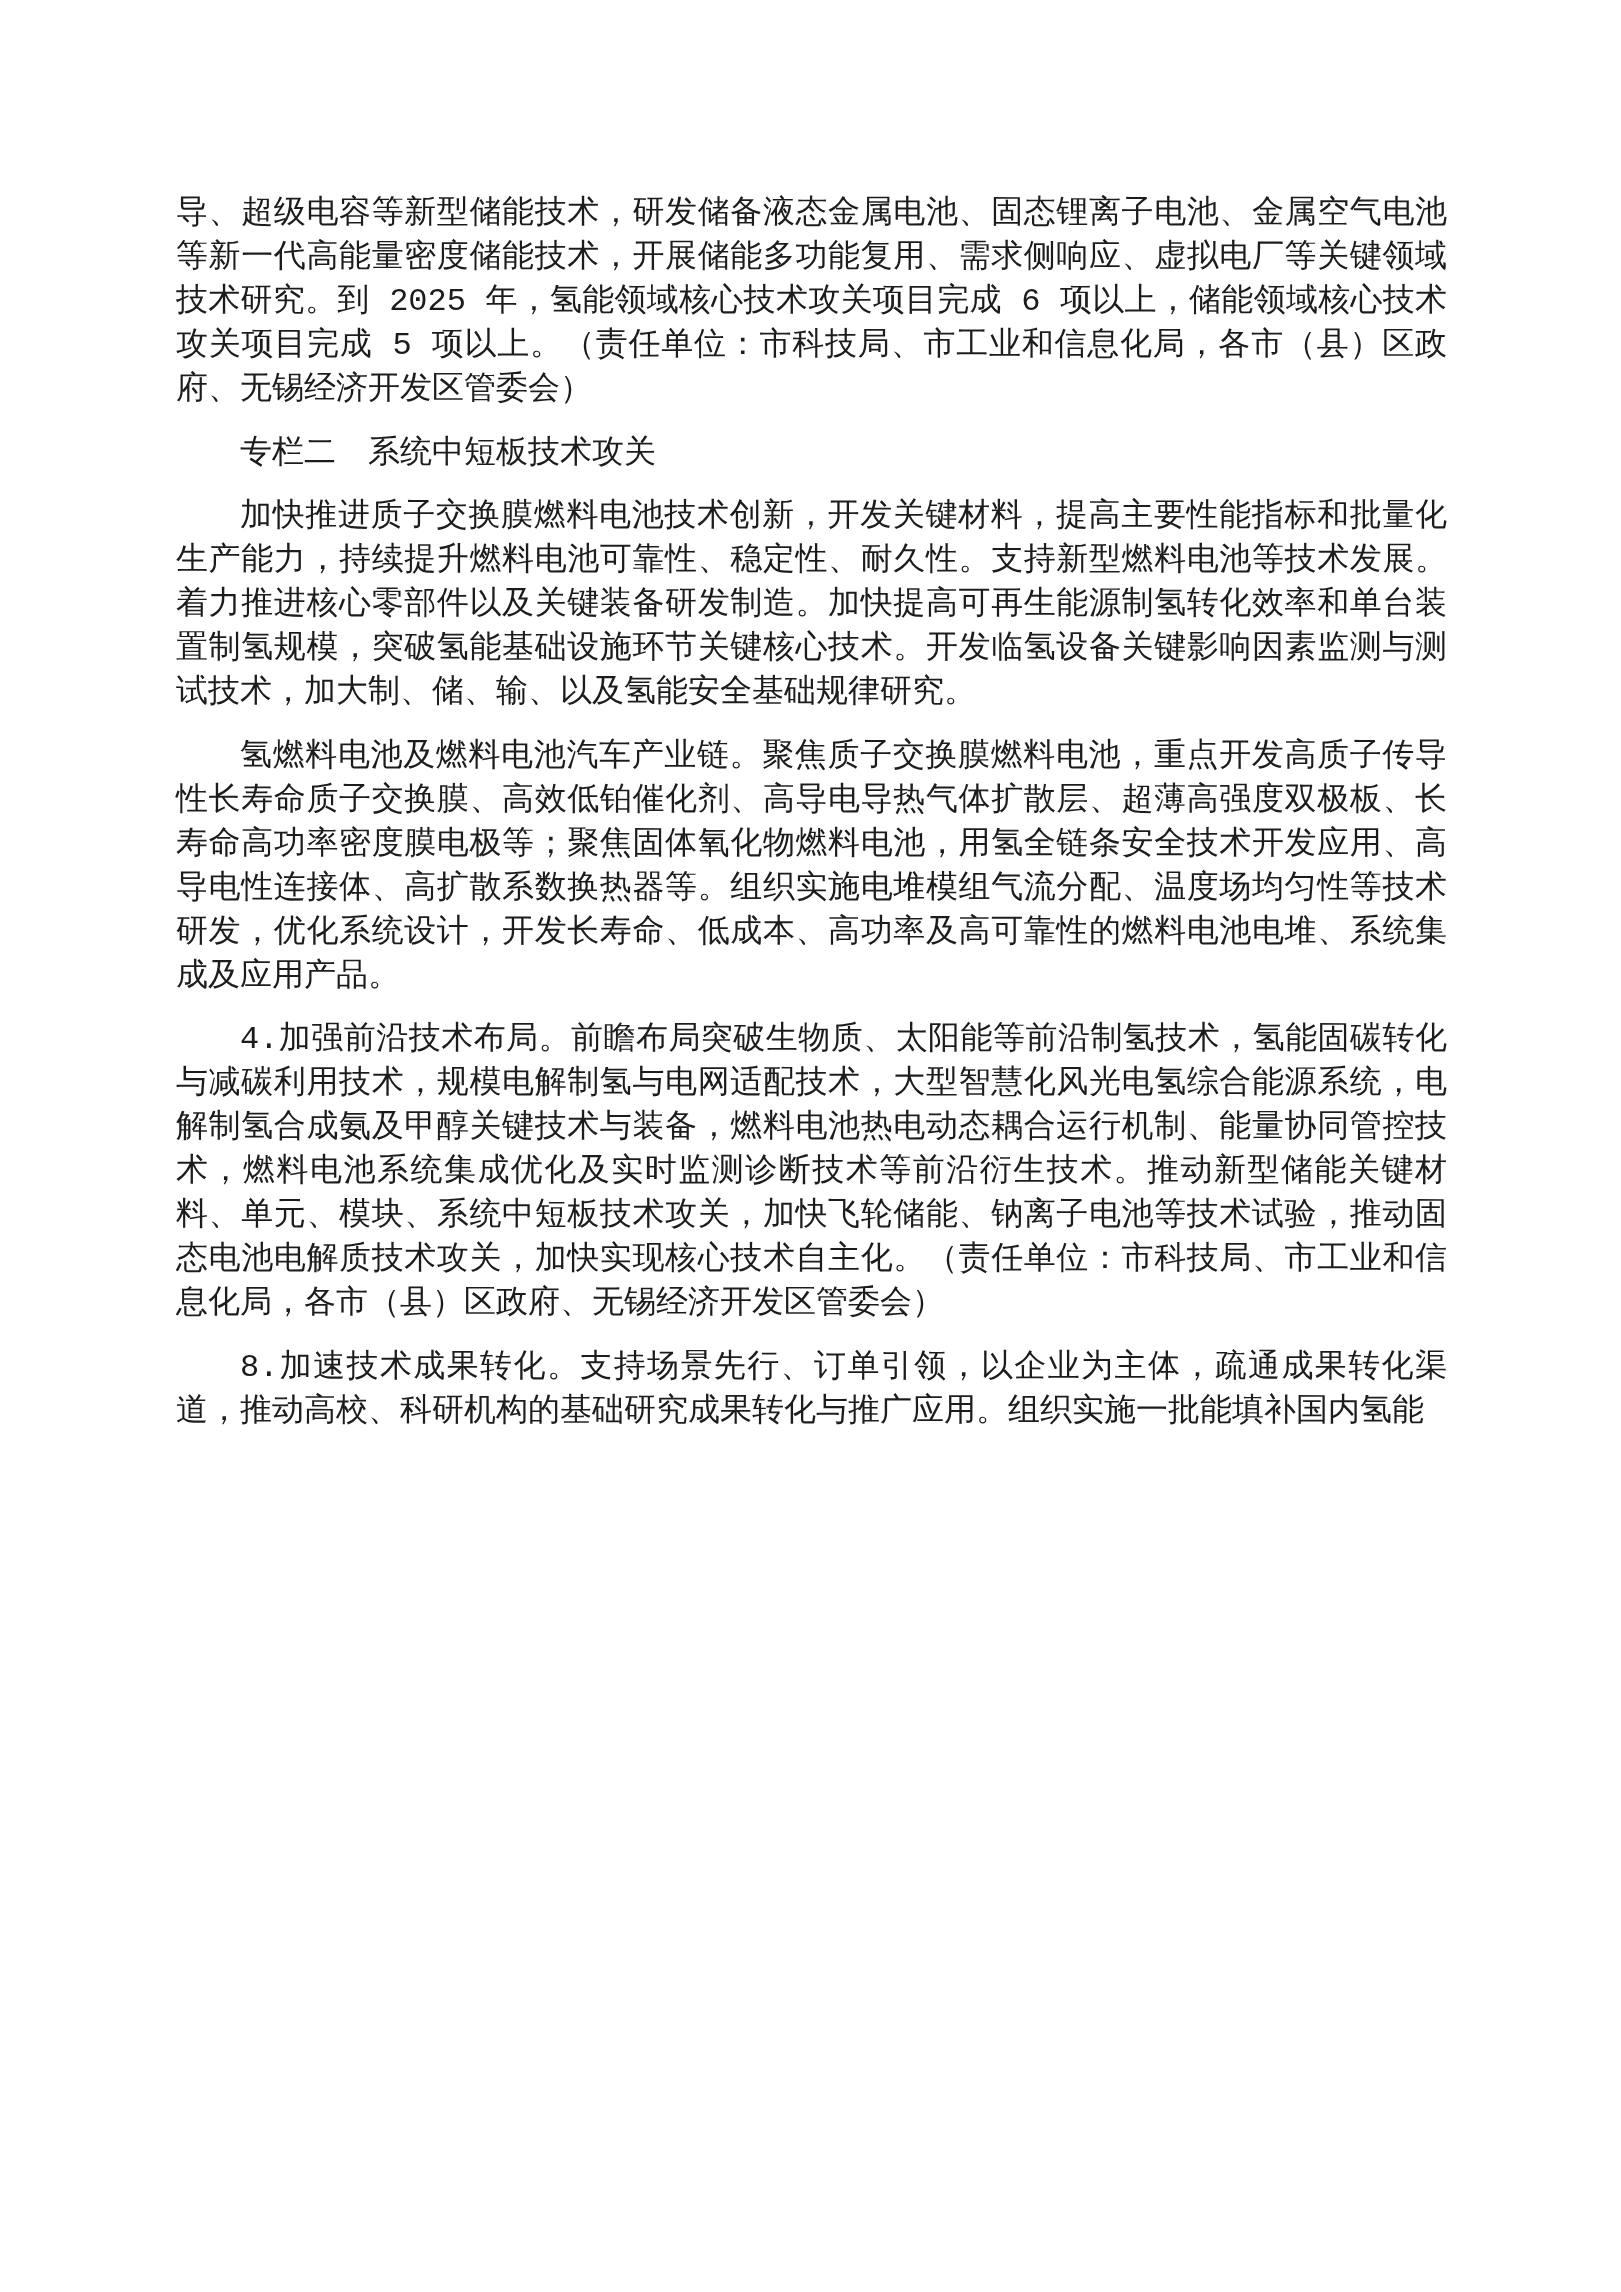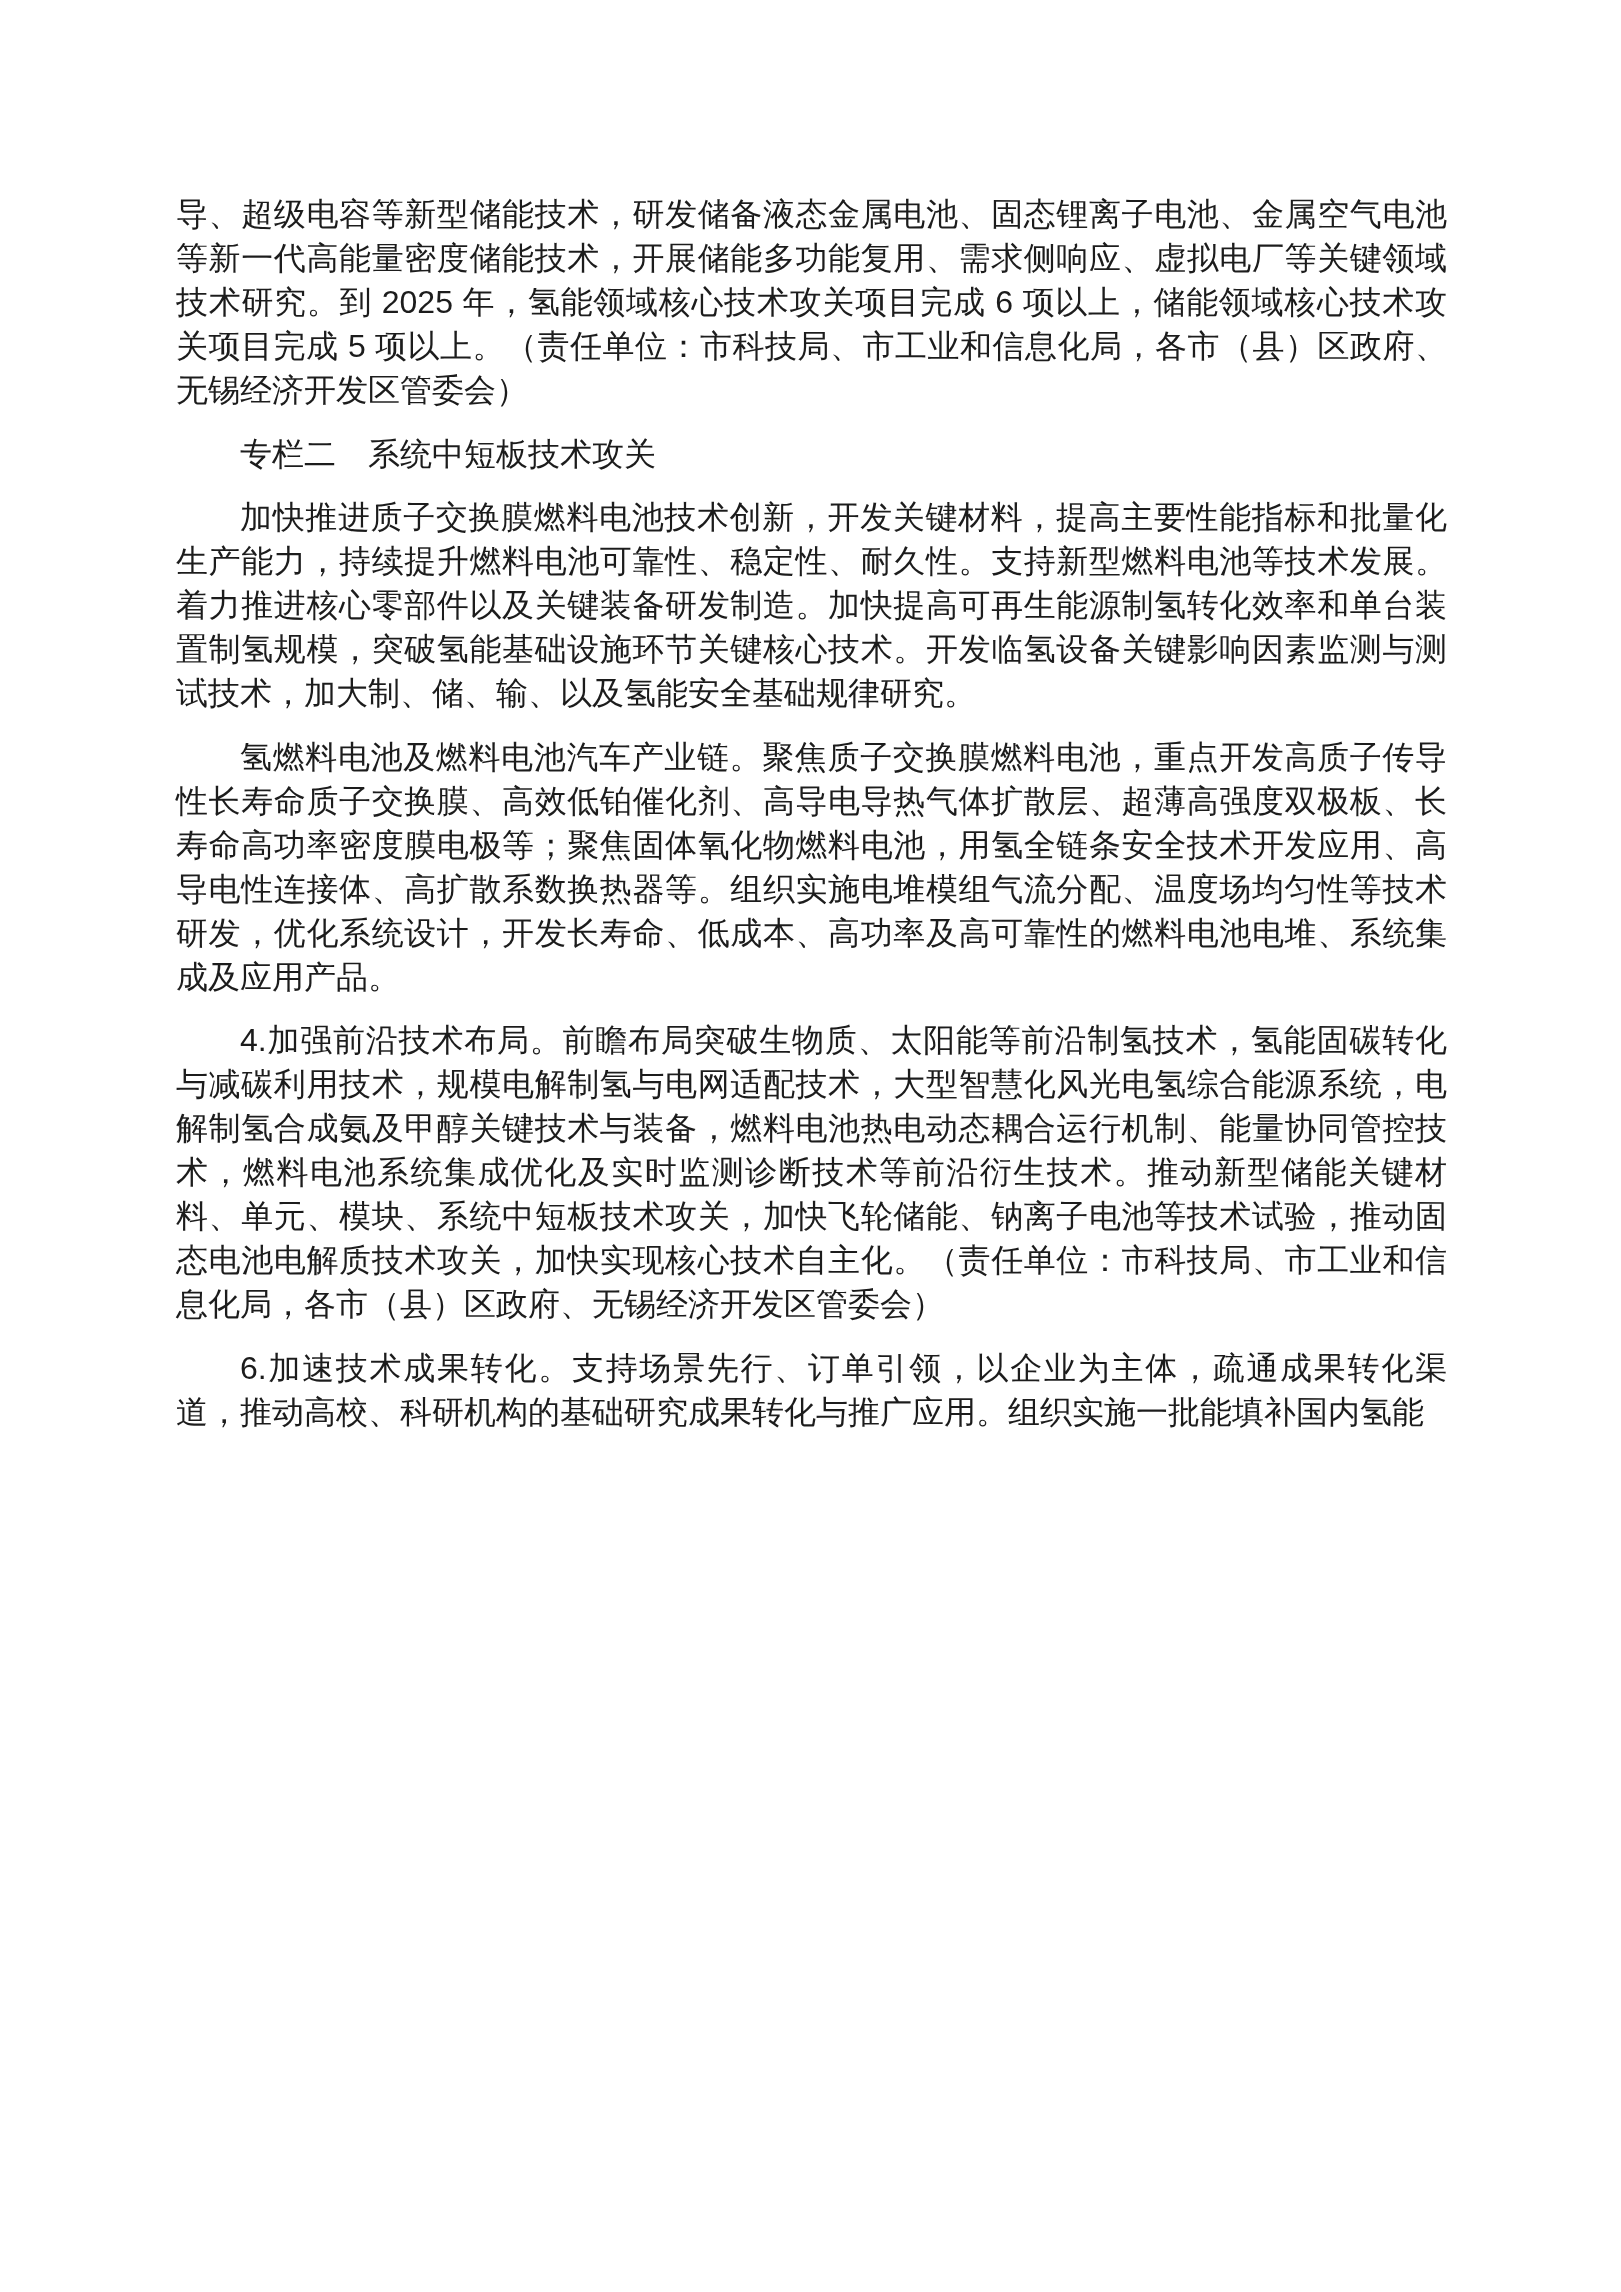--- a/index.html
+++ b/index.html
@@ -9,21 +9,21 @@
   }
   .page {
     position: relative;
     width: 1621px;
     height: 1858px;
     margin: 0 auto;
     background: #ffffff;
     box-sizing: border-box;
     padding: 192px 174px 0 176px;
     color: #1c1c1c;
-    font-family: Liberation Sans, sans-serif;
+    font-family: Liberation Mono, monospace;
     font-size: 32px;
     line-height: 44px;
     text-align: justify;
     overflow: hidden;
     border-radius: 12px;
   }
   .para {
     margin: 0 0 19.6px 0;
     text-align: justify;
   }
@@ -49,16 +49,16 @@
 
   <p class="para indent">加快推进质子交换膜燃料电池技术创新，开发关键材料，提高主要性能指标和批量化生产能力，持续提升燃料电池可靠性、稳定性、耐久性。支持新型燃料电池等技术发展。着力推进核心零部件以及关键装备研发制造。加快提高可再生能源制氢转化效率和单台装置制氢规模，突破氢能基础设施环节关键核心技术。开发临氢设备关键影响因素监测与测试技术，加大制、储、输、以及氢能安全基础规律研究。</p>
 
 
   <p class="para indent">氢燃料电池及燃料电池汽车产业链。聚焦质子交换膜燃料电池，重点开发高质子传导性长寿命质子交换膜、高效低铂催化剂、高导电导热气体扩散层、超薄高强度双极板、长寿命高功率密度膜电极等；聚焦固体氧化物燃料电池，用氢全链条安全技术开发应用、高导电性连接体、高扩散系数换热器等。组织实施电堆模组气流分配、温度场均匀性等技术研发，优化系统设计，开发长寿命、低成本、高功率及高可靠性的燃料电池电堆、系统集成及应用产品。</p>
 
 
 
   <p class="para indent">4.加强前沿技术布局。前瞻布局突破生物质、太阳能等前沿制氢技术，氢能固碳转化与减碳利用技术，规模电解制氢与电网适配技术，大型智慧化风光电氢综合能源系统，电解制氢合成氨及甲醇关键技术与装备，燃料电池热电动态耦合运行机制、能量协同管控技术，燃料电池系统集成优化及实时监测诊断技术等前沿衍生技术。推动新型储能关键材料、单元、模块、系统中短板技术攻关，加快飞轮储能、钠离子电池等技术试验，推动固态电池电解质技术攻关，加快实现核心技术自主化。（责任单位：市科技局、市工业和信息化局，各市（县）区政府、无锡经济开发区管委会）</p>
 
-  <p class="para indent">6.加速技术成果转化。支持场景先行、订单引领，以企业为主体，疏通成果转化渠道，推动高校、科研机构的基础研究成果转化与推广应用。组织实施一批能填补国内氢能</p>
+  <p class="para indent">8.加速技术成果转化。支持场景先行、订单引领，以企业为主体，疏通成果转化渠道，推动高校、科研机构的基础研究成果转化与推广应用。组织实施一批能填补国内氢能</p>
 
 </div>
 
 
 </body></html>

